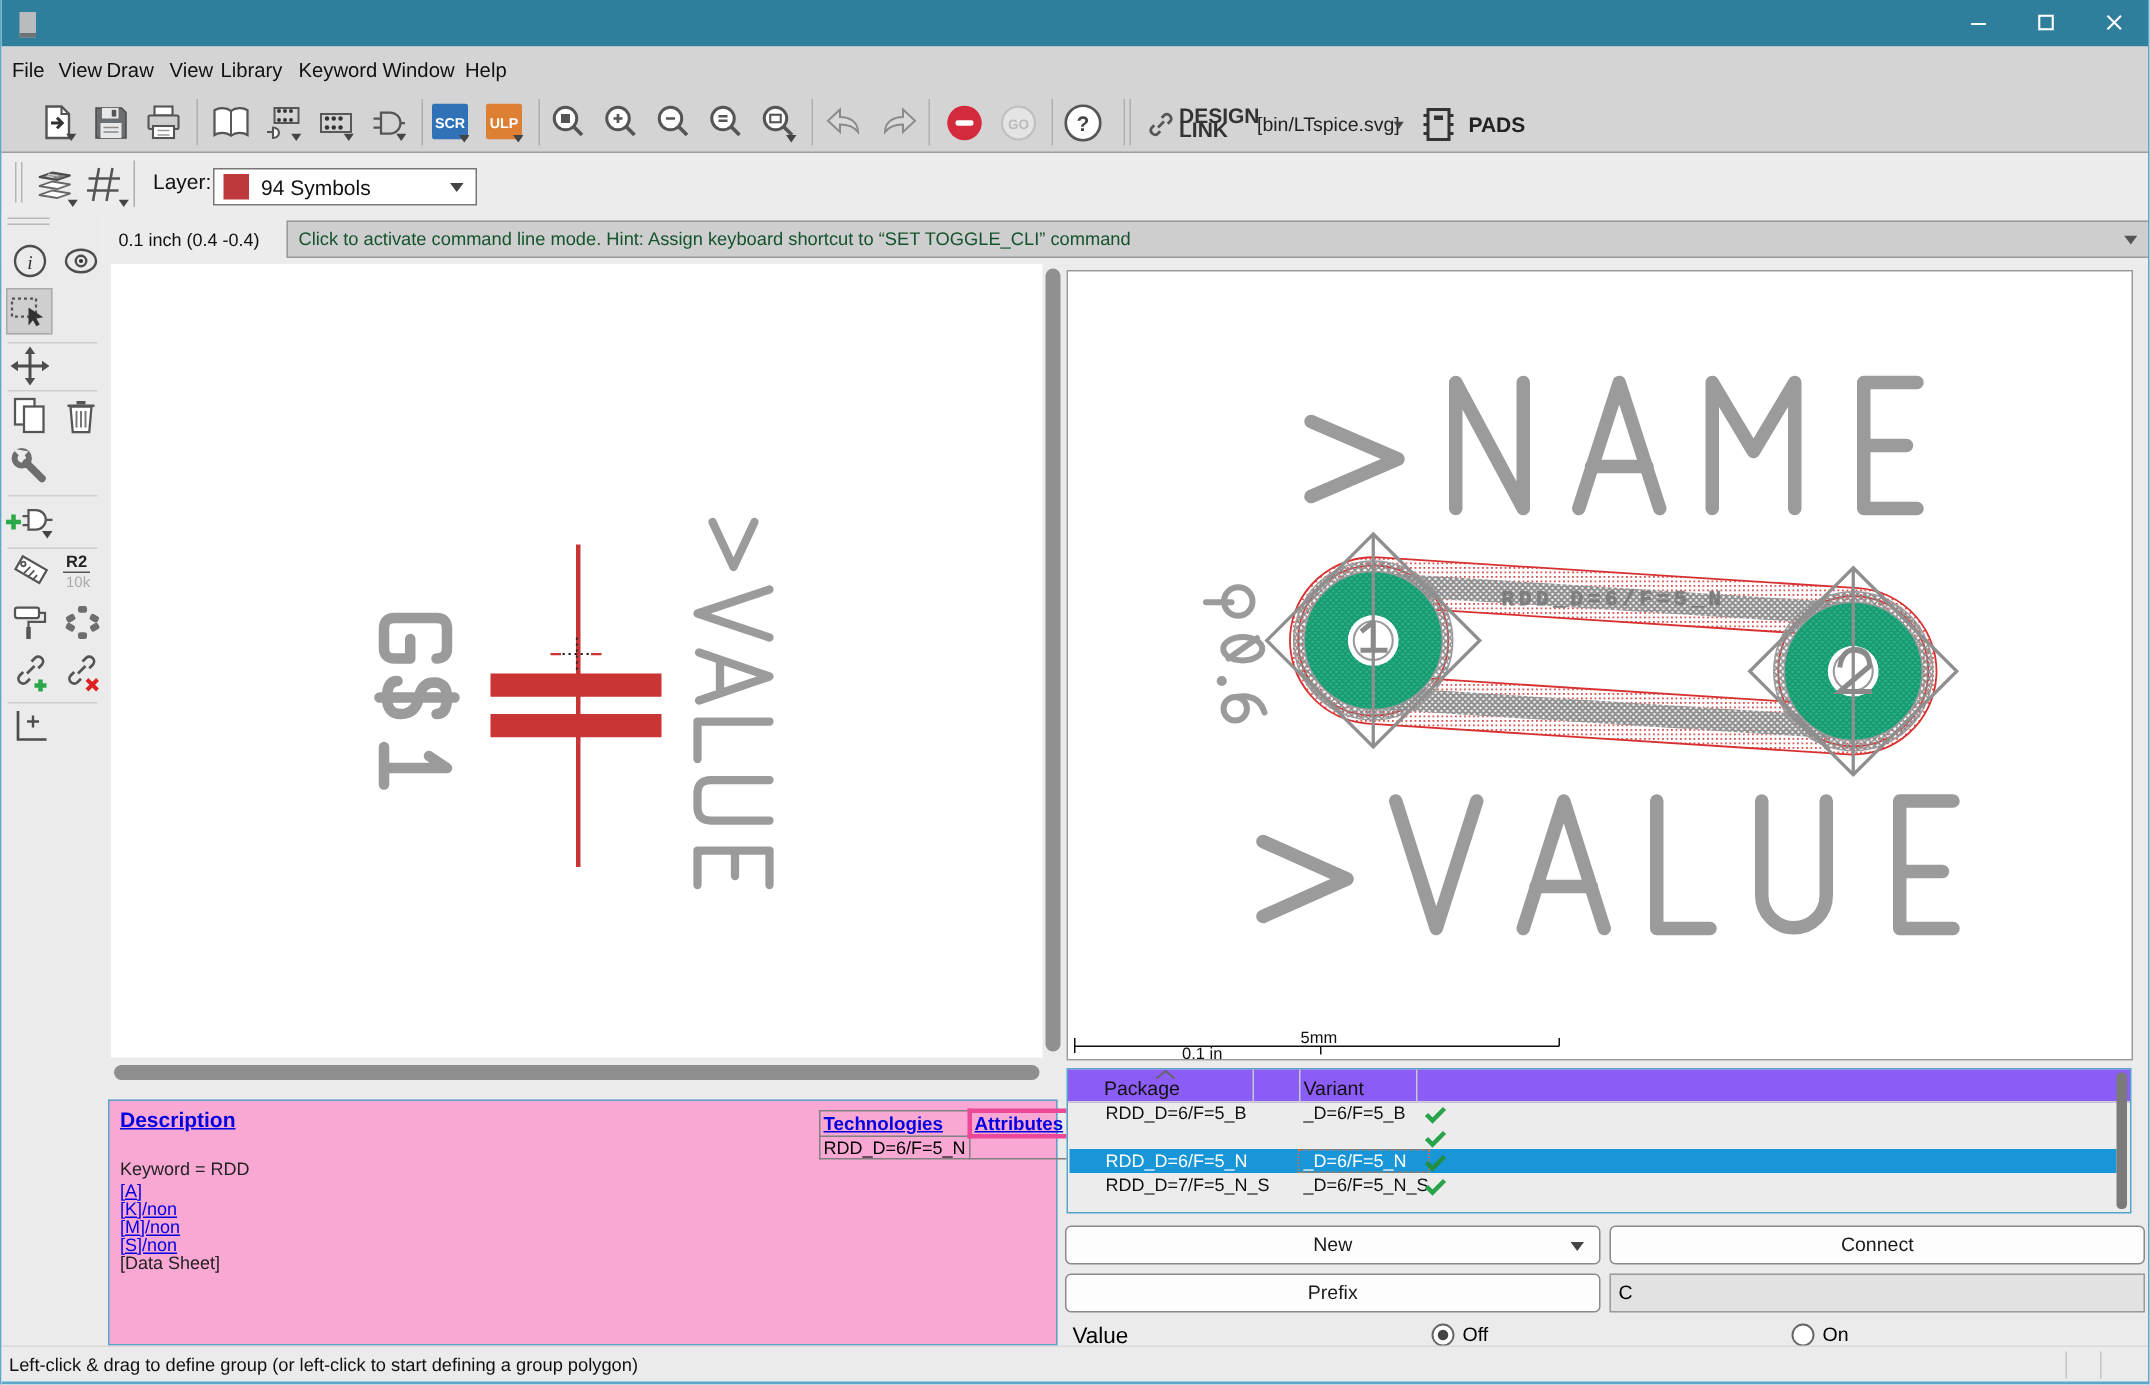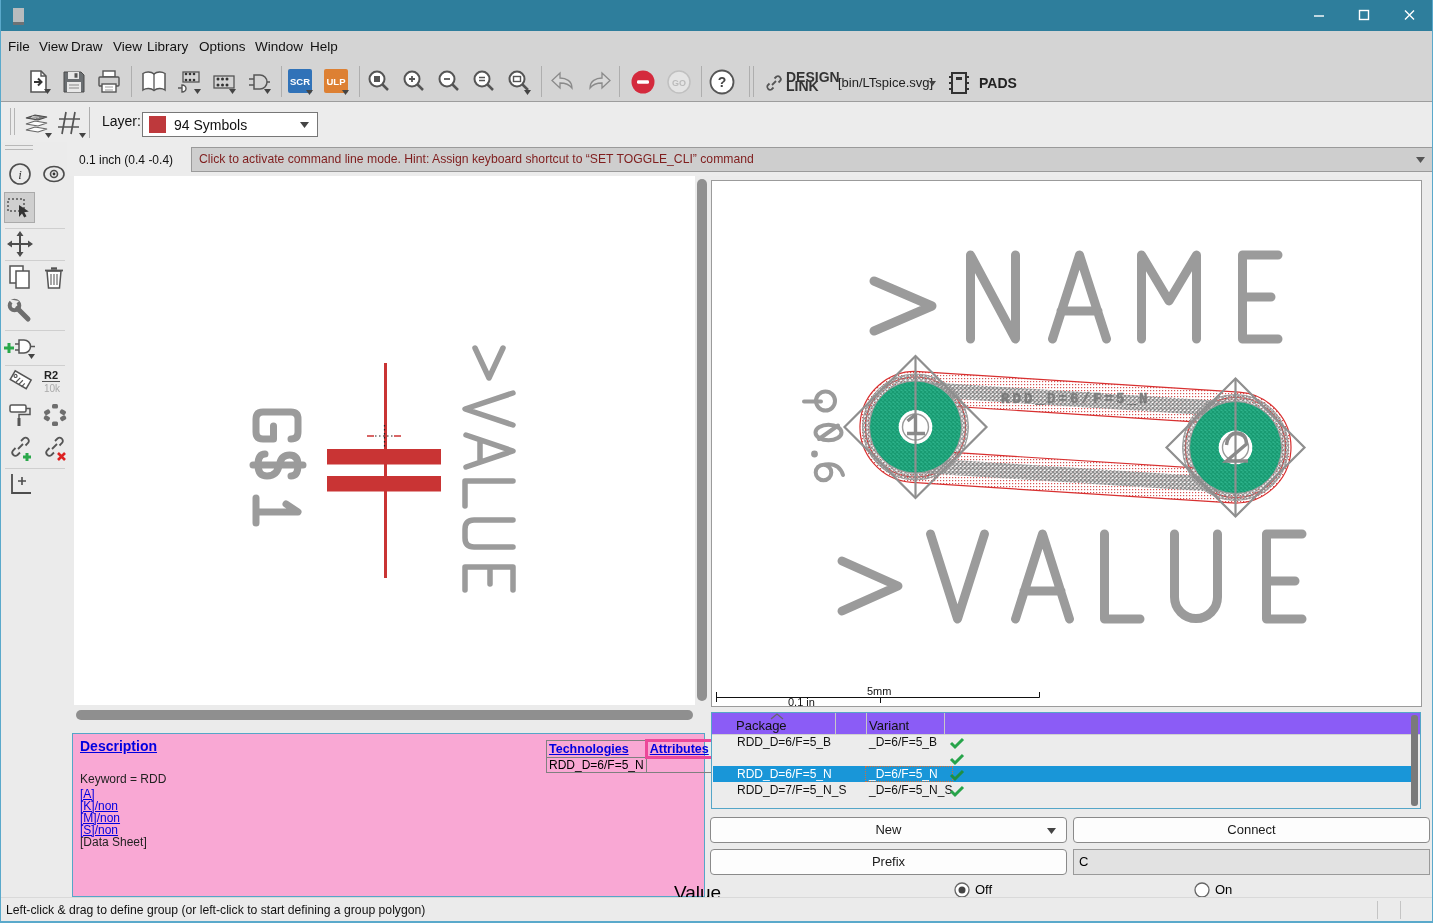--- a/index.html
+++ b/index.html
@@ -16,21 +16,21 @@
 #menubar span{position:absolute;top:8px;}
 
 #toolbar1{position:absolute;top:62px;left:0;width:1433px;height:39px;background:#d4d4d4;border-bottom:1px solid #9d9d9d;}
 .tsep{position:absolute;top:4px;width:1px;height:31px;background:#aeaeae;}
 .ticon{position:absolute;top:7px;}
 
 #toolbar2{position:absolute;top:102px;left:0;width:1433px;height:40px;background:#ececec;}
 #layersel{position:absolute;left:141px;top:10px;width:176px;height:25px;background:#fff;border:1px solid #777;box-sizing:border-box;}
 
 #cmdrow{position:absolute;top:142px;left:0;width:1433px;height:34px;background:#ececec;}
-#cmdfield{position:absolute;left:190px;top:5px;width:1242px;height:25px;background:#cecece;border:1px solid #9a9a9a;box-sizing:border-box;color:#7f1d1d;font-size:12.2px;line-height:23px;padding-left:7px;}
+#cmdfield{position:absolute;left:190px;top:5px;width:1242px;height:25px;background:#cecece;border:1px solid #9a9a9a;box-sizing:border-box;color:#14532d;font-size:12.2px;line-height:23px;padding-left:7px;}
 
 #palette{position:absolute;top:142px;left:0;width:66px;height:781px;background:#ebebeb;}
 .psep{position:absolute;left:4px;width:60px;height:1px;background:#cfcfcf;}
 
 #lcanvas{position:absolute;left:73px;top:176px;width:621px;height:529px;background:#fff;}
 #vscroll{position:absolute;left:696px;top:179px;width:10px;height:522px;background:#909090;border-radius:5px;}
 #hscroll{position:absolute;left:75px;top:710px;width:617px;height:10px;background:#8f8f8f;border-radius:5px;}
 #rcanvas{position:absolute;left:710px;top:180px;width:711px;height:527px;background:#fff;border:1px solid #9b9b9b;box-sizing:border-box;}
 
 #descpanel{position:absolute;left:71px;top:697px;width:633px;height:164px;background:#f9a8d4;border:1px solid #55a6c8;box-sizing:border-box;font-size:12px;margin-top:36px;}
@@ -58,21 +58,21 @@
         <path d="M19,10.5 l9,9 m0,-9 l-9,9" stroke="#fff" stroke-width="1.4"></path>
       </svg>
 </div>
 
 <div id="menubar">
  <span style="left:7px">File</span>
       <span style="left:38px">View</span>
       <span style="left:70px">Draw</span>
  <span style="left:112px">View</span>
       <span style="left:146px">Library</span>
-      <span style="left:198px">Options</span>
+      <span style="left:198px">Keyword</span>
  <span style="left:254px">Window</span>
       <span style="left:309px">Help</span>
 </div>
 
 <div id="toolbar1">
 
  <svg class="ticon" style="left:25px" width="26" height="26" viewBox="0 0 26 26">
    <path d="M5,2 h10 l5,5 v16 h-15 z" fill="#fff" stroke="#555" stroke-width="1.6"></path>
    <path d="M15,2 v5 h5" fill="none" stroke="#555" stroke-width="1.4"></path>
    <path d="M8,13 h7 m-3,-3.5 l3.5,3.5 l-3.5,3.5" stroke="#333" stroke-width="2" fill="none"></path>
@@ -566,21 +566,21 @@
 </div>
 
 <div class="btn" style="left:1072px;top:817px;width:357px;">Connect</div>
 <div class="btn" style="left:709px;top:817px;width:357px;">New
  <svg style="position:absolute;right:10px;top:10px" width="9" height="7">
         <path d="M0,0 h9 l-4.5,6 z" fill="#444"></path>
       </svg>
 </div>
 <div class="btn" style="left:709px;top:849px;width:357px;">Prefix</div>
 <div style="position:absolute;left:1072px;top:849px;width:357px;height:26px;background:#e2e2e2;border:1px solid #9a9a9a;box-sizing:border-box;font-size:13px;line-height:24px;padding-left:5px">C</div>
-<div style="position:absolute;left:673px;top:882px;font-size:19px">Value</div>
+<div style="position:absolute;left:714px;top:882px;font-size:15px">Value</div>
 <svg style="position:absolute;left:953px;top:882px" width="16" height="16">
       <circle cx="8" cy="8" r="7" fill="#fff" stroke="#666" stroke-width="1.3"></circle>
       <circle cx="8" cy="8" r="3.5" fill="#444"></circle>
     </svg>
 <div style="position:absolute;left:974px;top:882px;font-size:13px">Off</div>
 <svg style="position:absolute;left:1193px;top:882px" width="16" height="16">
       <circle cx="8" cy="8" r="7" fill="#fff" stroke="#666" stroke-width="1.3"></circle>
     </svg>
 <div style="position:absolute;left:1214px;top:882px;font-size:13px">On</div>
 

